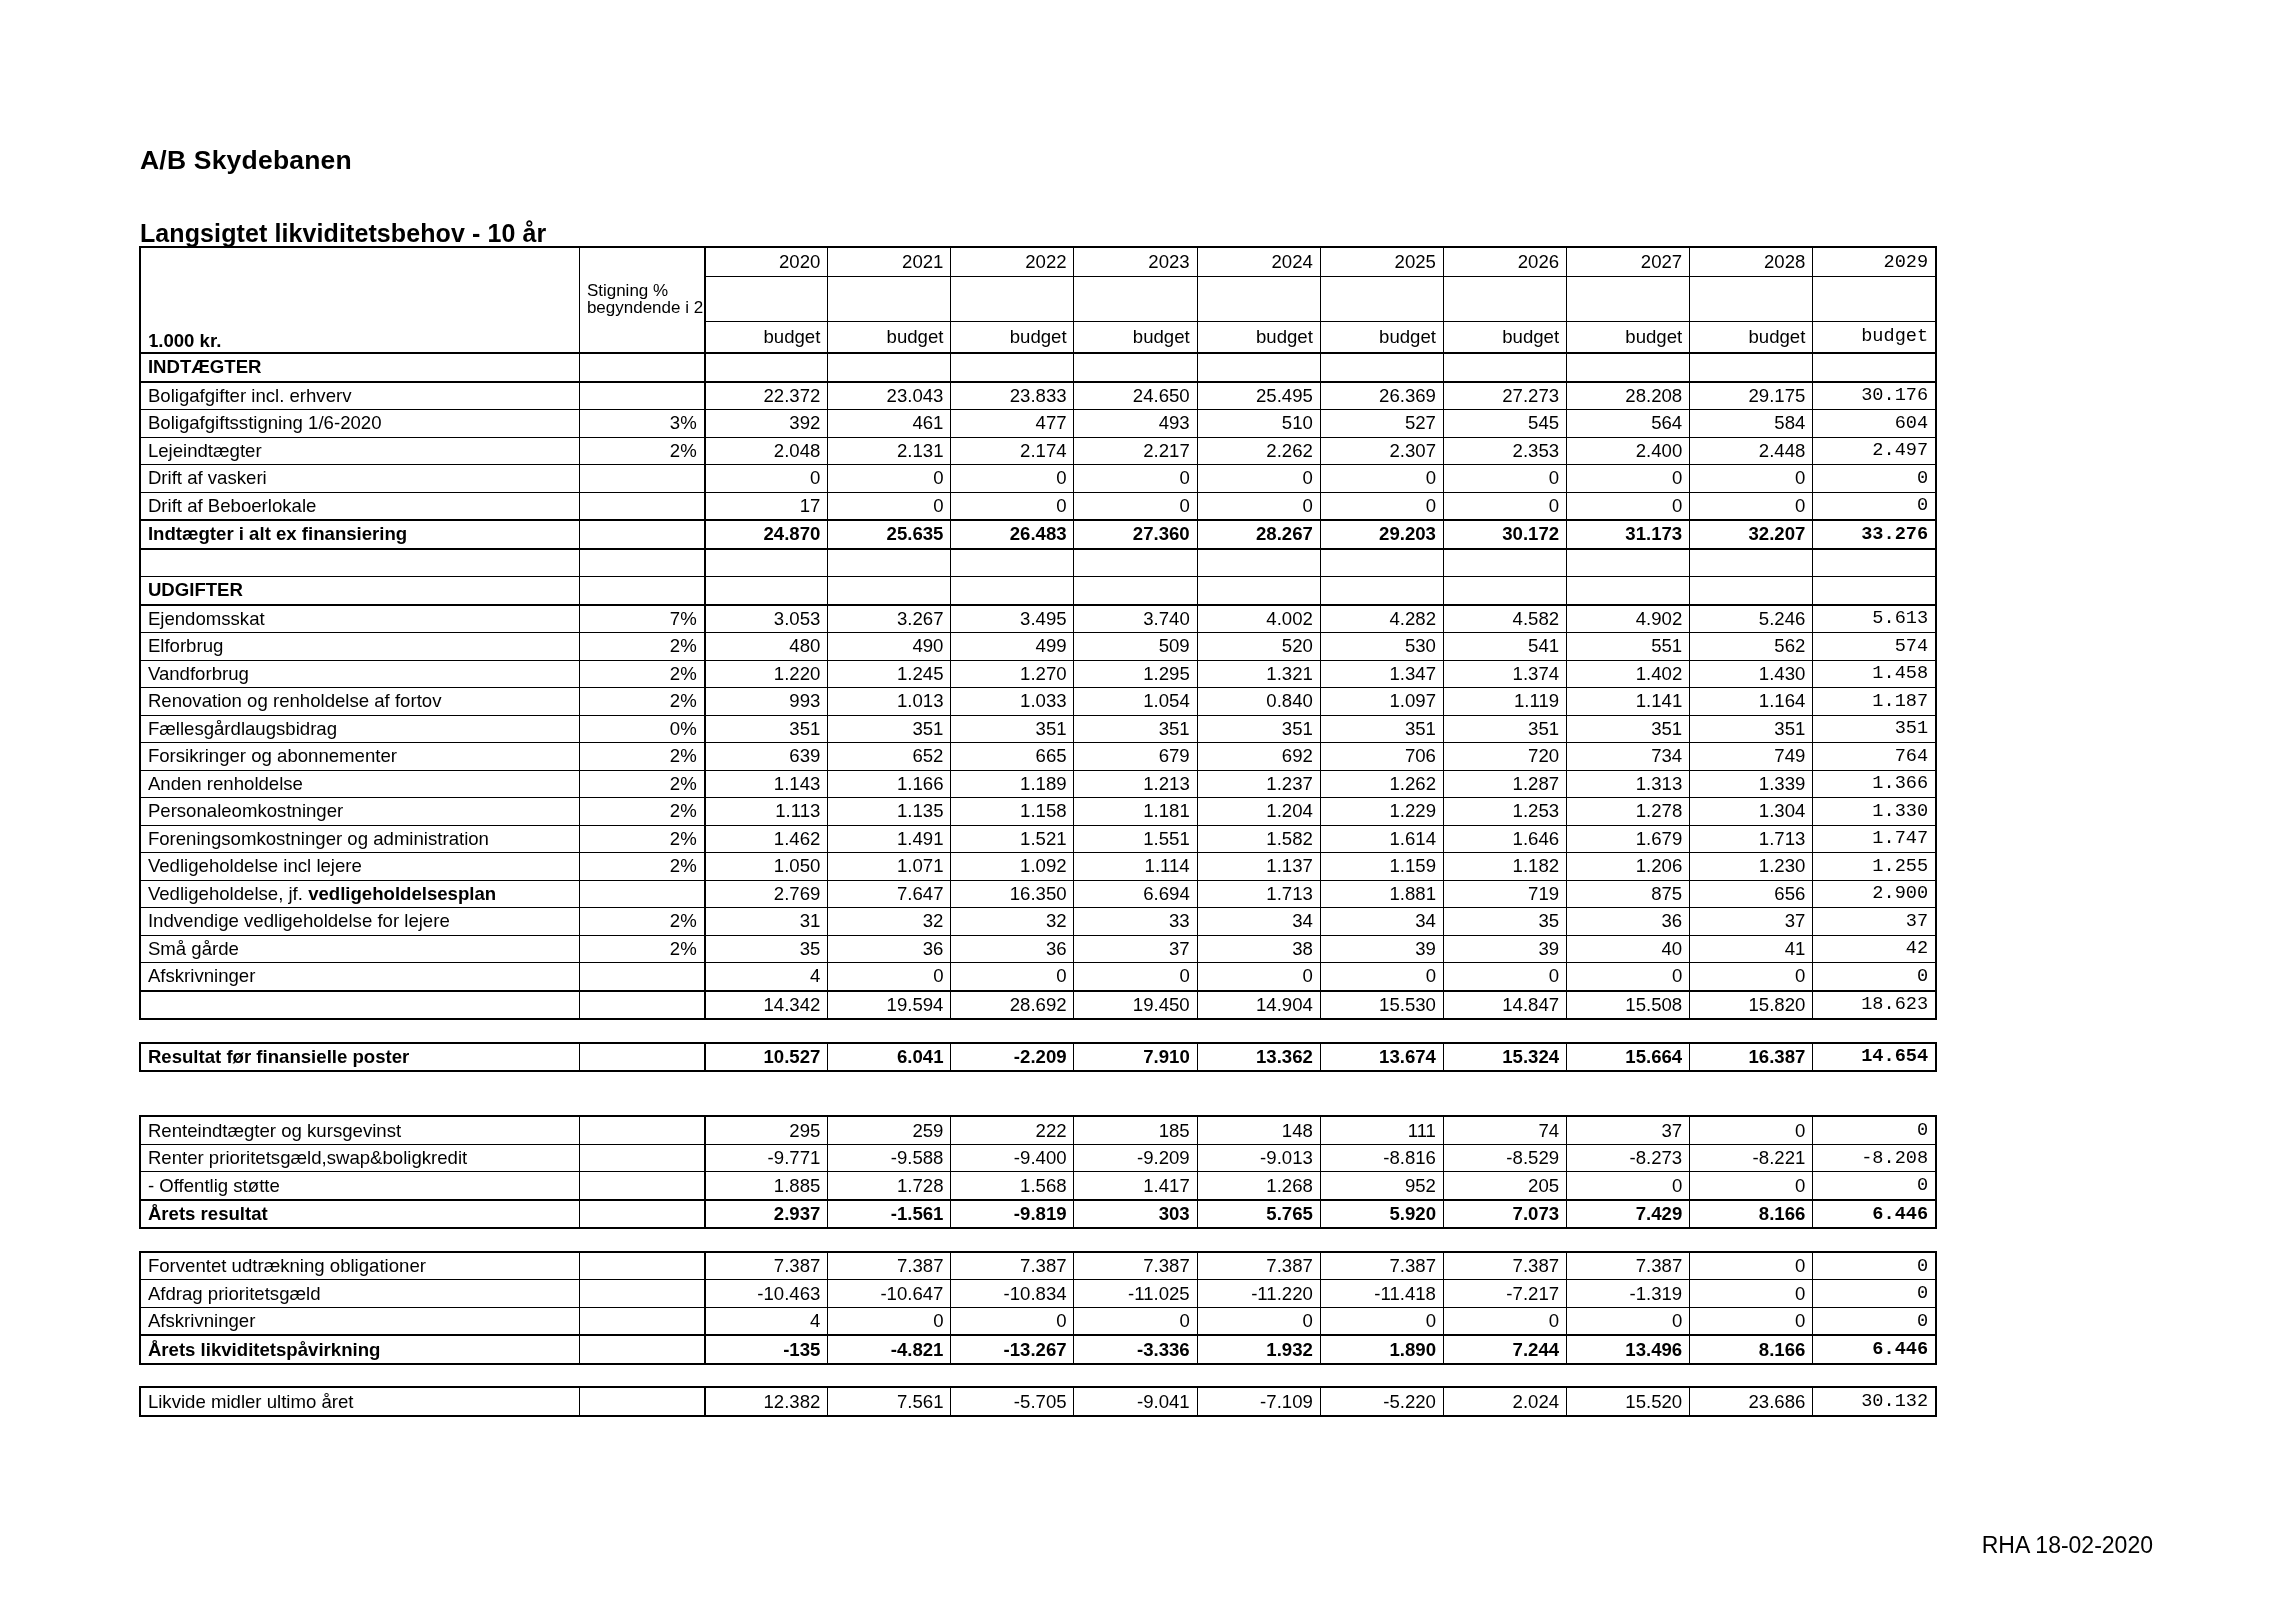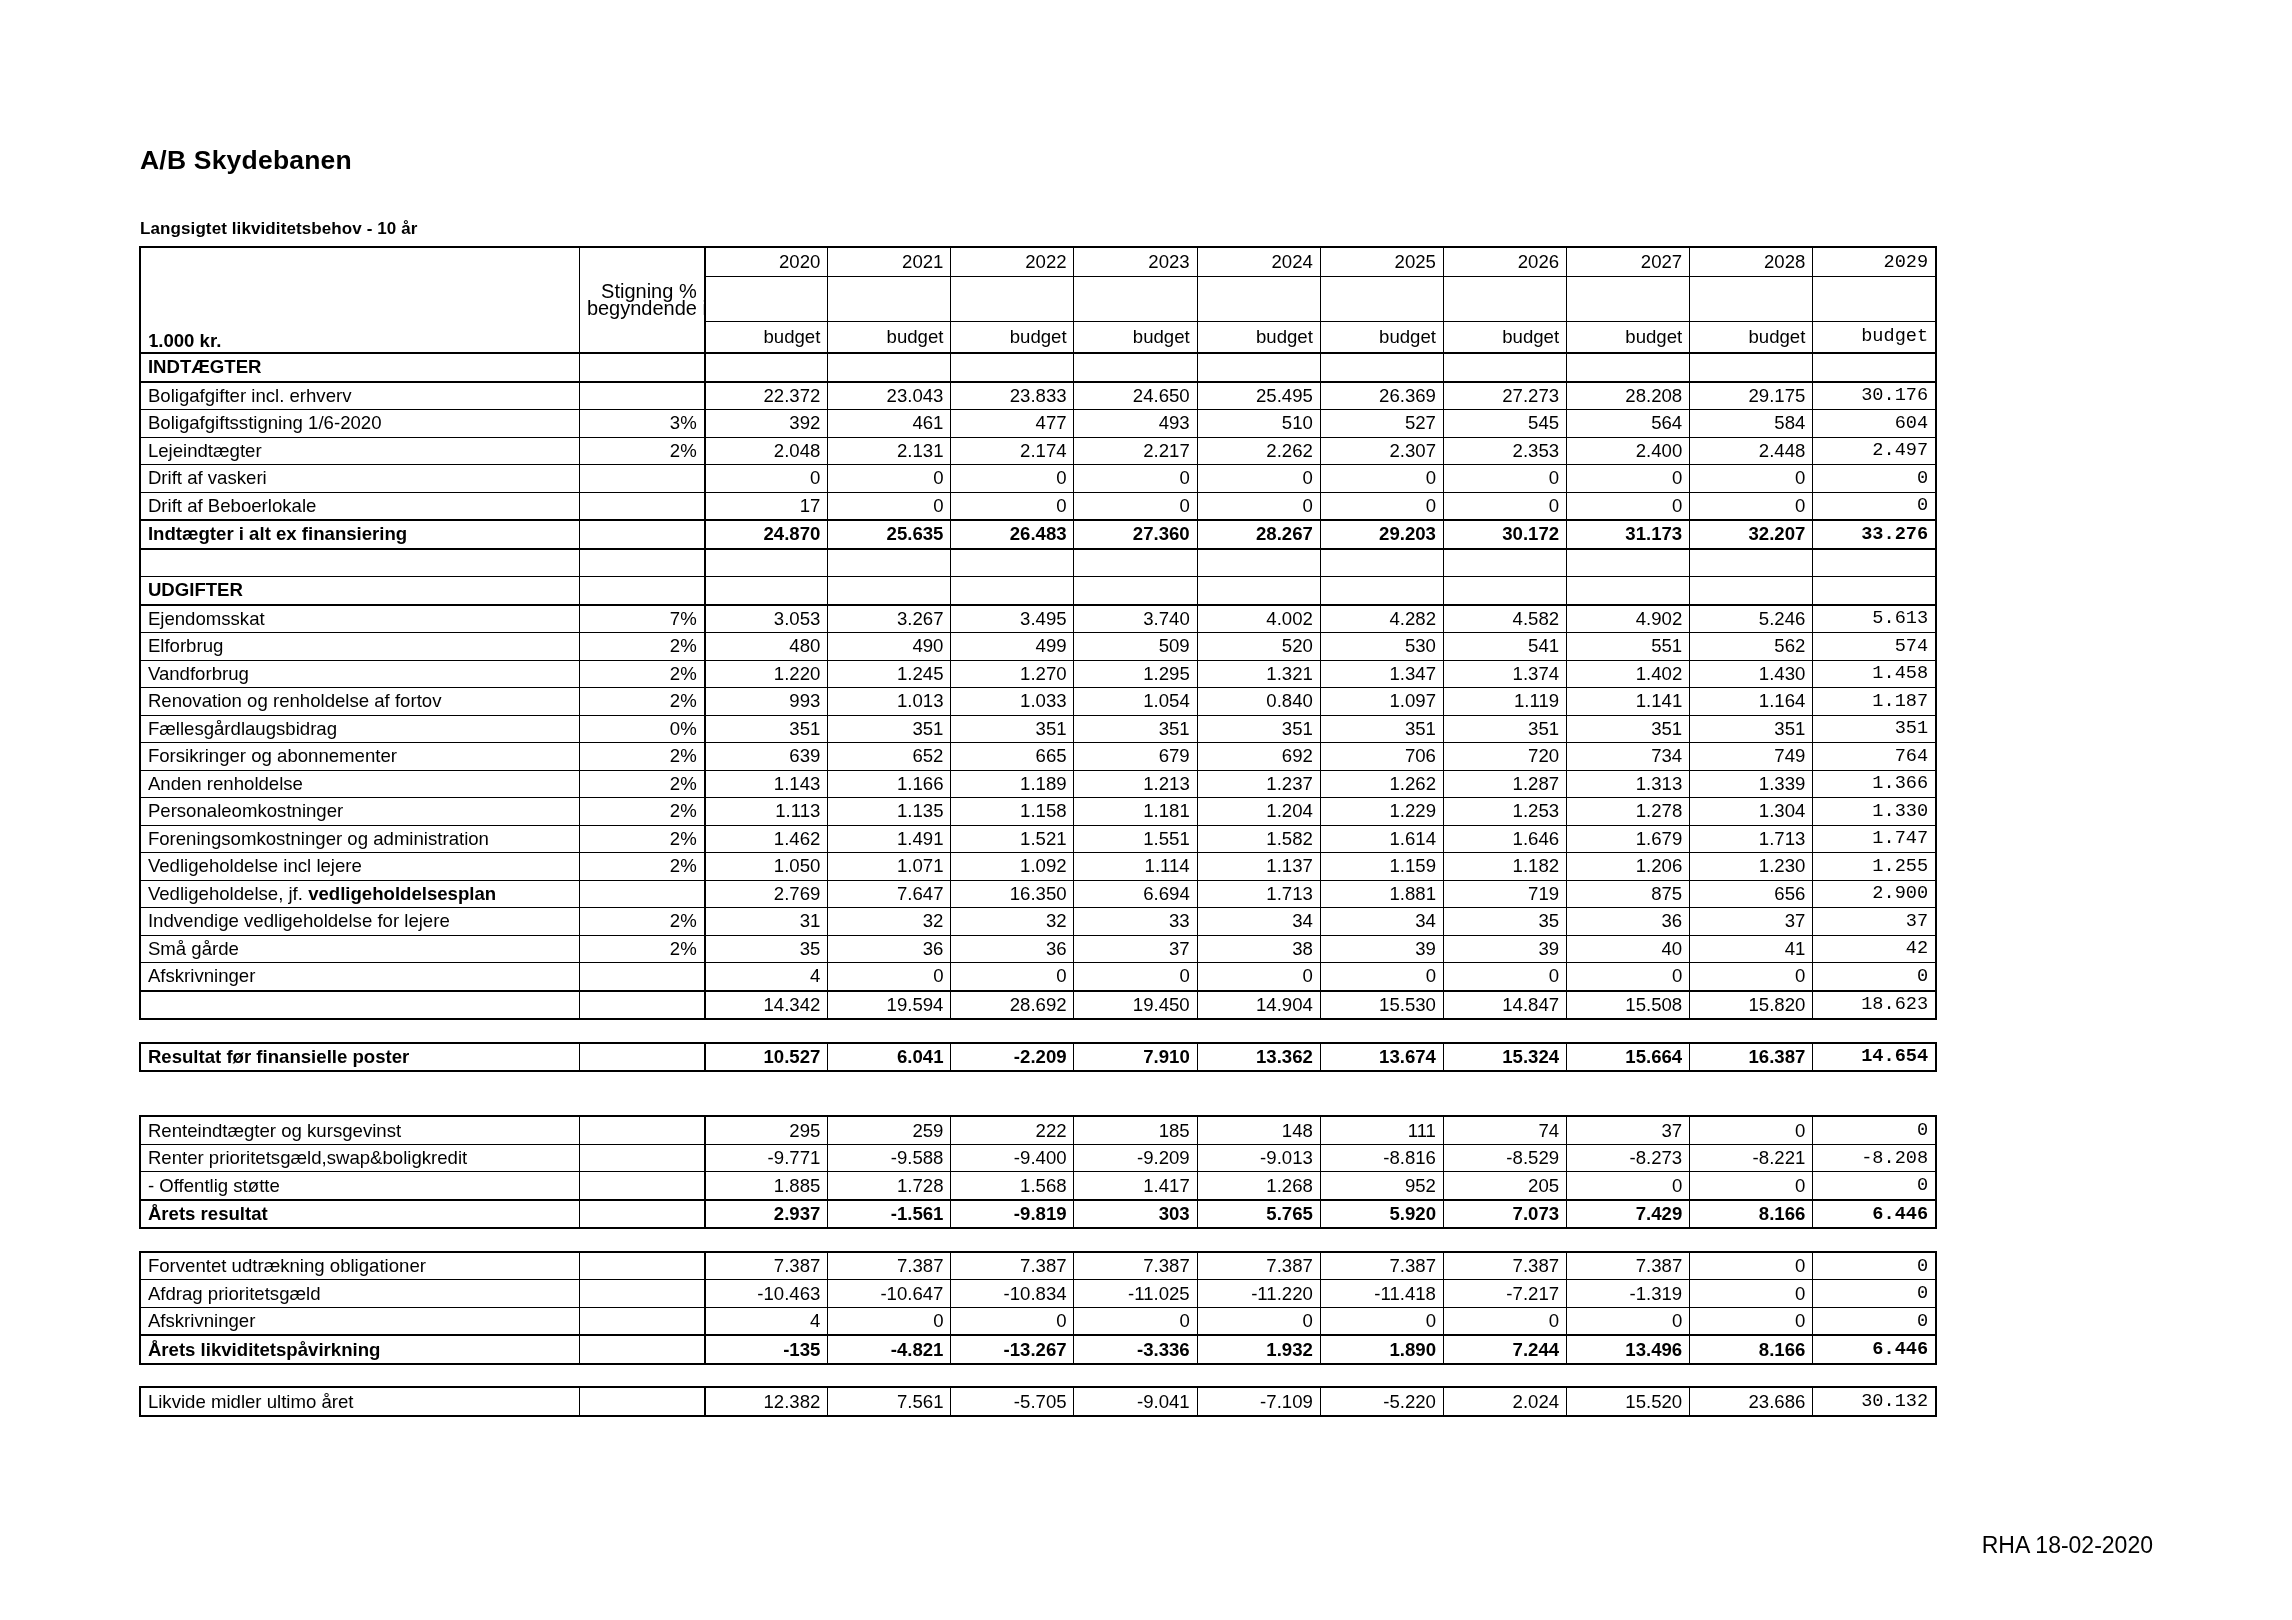--- a/index.html
+++ b/index.html
@@ -27,21 +27,21 @@
     left: 140px;
     top: 137px;
     font-size: 26.5px;
     font-weight: bold;
     letter-spacing: 0.2px;
   }
   .doc-subtitle {
     position: absolute;
     left: 140px;
     top: 211px;
-    font-size: 17px;
+    font-size: 25px;
     font-weight: bold;
     letter-spacing: 0.1px;
   }
   table.sheet {
     position: absolute;
     left: 139px;
     top: 238px;
     border-collapse: collapse;
     table-layout: fixed;
     width: 1798px;
@@ -76,23 +76,23 @@
   .hdr-bud  { height: 31px; }
 
   .footer-note {
     position: absolute;
     right: 140px;
     top: 1524px;
     font-size: 23px;
     text-align: right;
   }
   .stigning-cell {
-    font-size: 20px;
+    font-size: 17px;
     line-height: 16.7px;
-    text-align: right;
+    text-align: left;
     vertical-align: middle;
   }
 </style>
 </head>
 <body>
 
 <div class="page">
 
   <div class="doc-title">A/B Skydebanen</div>
   <div class="doc-subtitle">Langsigtet likviditetsbehov - 10 år</div>

